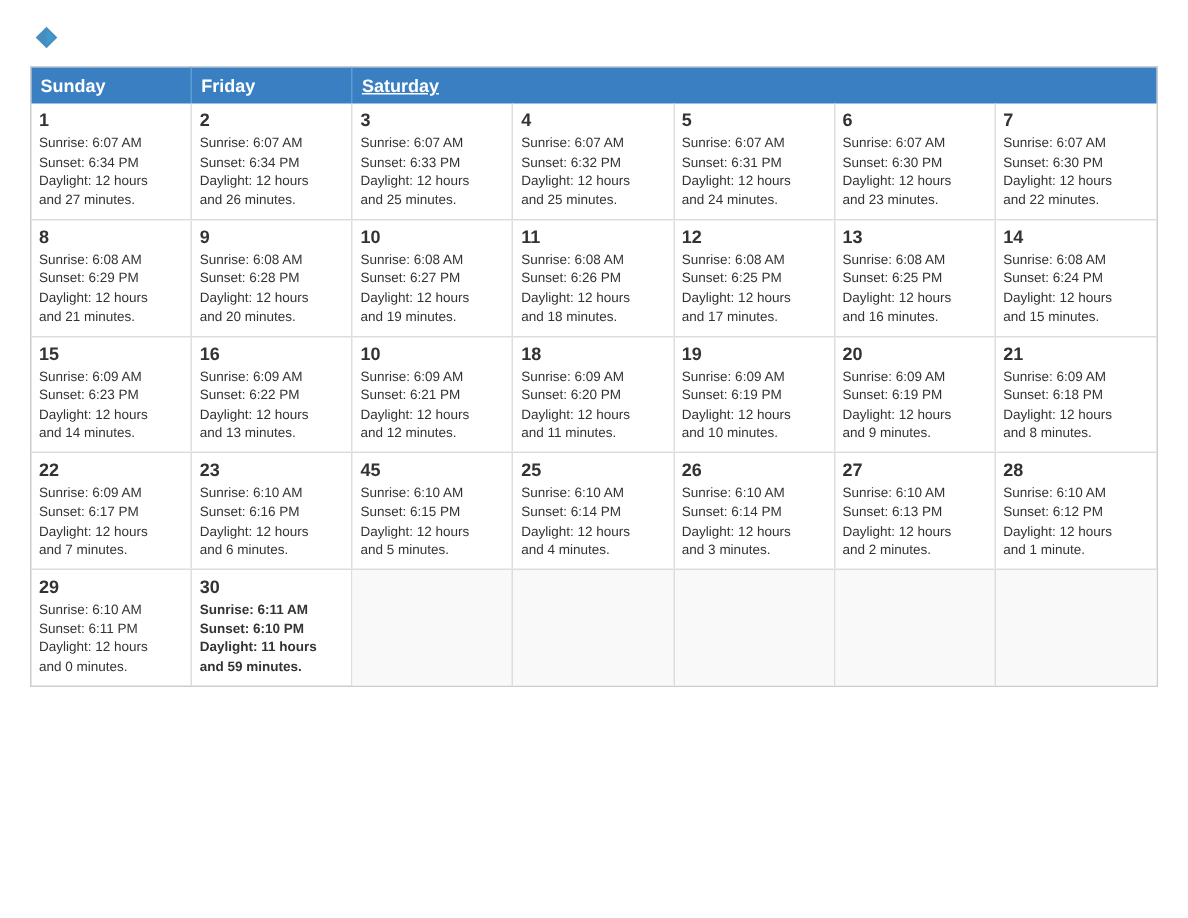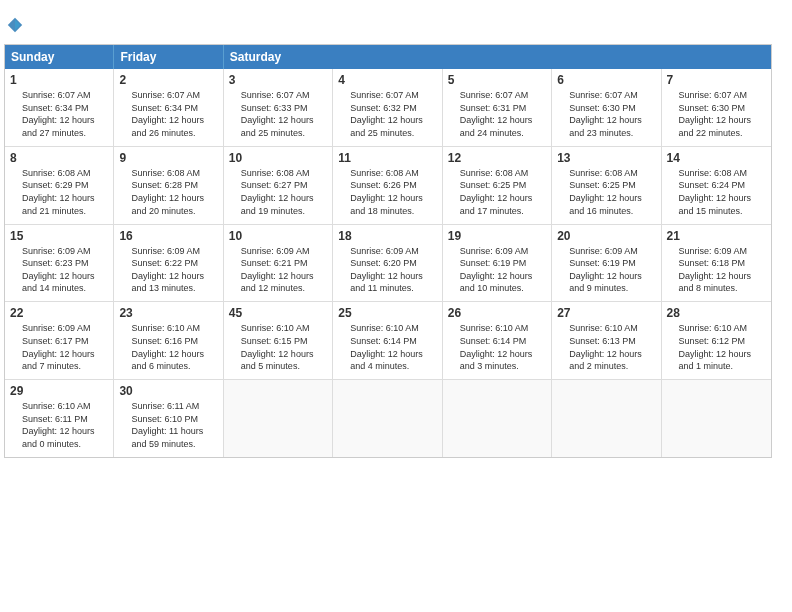--- a/index.html
+++ b/index.html
@@ -6,21 +6,21 @@
     body {
       font-family: Arial, sans-serif;
       background: #fff;
       width: 792px;
       height: 612px;
       overflow: hidden;
     }
     .page {
       width: 792px;
       height: 468px;
-      padding: 16px 20px 10px 4px;
+      padding: 16px 20px 10px 20px;
       display: flex;
       flex-direction: column;
     }
     .header {
       display: flex;
       justify-content: space-between;
       align-items: flex-start;
       margin-bottom: 10px;
     }
     .logo {
@@ -68,21 +68,21 @@
       background: #3a7fc1;
     }
     .cal-header-cell {
       color: #fff;
       font-weight: bold;
       font-size: 12px;
       padding: 5px 6px;
       border-right: 1px solid #5a9fd1;
       text-align: left;
     }
-    .cal-header-cell:last-child { border-right: none; }
+    .cal-header-cell:last-child { border-right: none; text-decoration: underline; }
     .cal-body {
       flex: 1;
       display: flex;
       flex-direction: column;
     }
     .cal-row {
       display: grid;
       grid-template-columns: repeat(7, 1fr);
       flex: 1;
       border-top: 1px solid #ddd;
@@ -102,21 +102,20 @@
       font-size: 12px;
       font-weight: bold;
       color: #333;
       display: block;
       margin-bottom: 2px;
     }
     .cell-info {
       font-size: 9px;
       line-height: 1.4;
       color: #333;
-      margin-left: 12px;
     }
   </style>
 </head>
 <body>
 
 <div class="page">
   <div class="header">
     <div class="logo">
       <div class="logo-text">
         <span class="logo-general"></span>
@@ -347,21 +346,21 @@
         <div class="cal-row">
           <div class="cal-cell">
             <span class="day-num">29</span>
             <div class="cell-info" style="white-space: pre-line;">Sunrise: 6:10 AM
 Sunset: 6:11 PM
 Daylight: 12 hours
 and 0 minutes.</div>
           </div>
           <div class="cal-cell">
             <span class="day-num">30</span>
-            <div class="cell-info" style="white-space: pre-line;">Sunrise: 6:11 AM
+            <div class="cell-info" style="white-space: pre-line; font-weight: bold;">Sunrise: 6:11 AM
 Sunset: 6:10 PM
 Daylight: 11 hours
 and 59 minutes.</div>
           </div>
           <div class="cal-cell empty"></div>
           <div class="cal-cell empty"></div>
           <div class="cal-cell empty"></div>
           <div class="cal-cell empty"></div>
           <div class="cal-cell empty"></div>
         </div>

